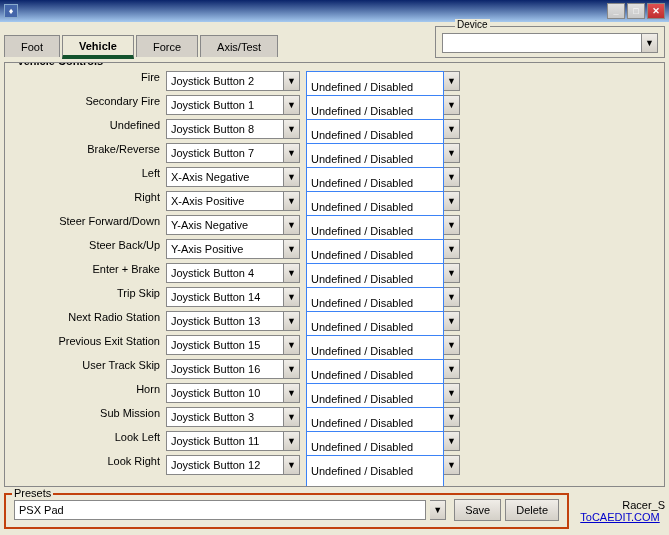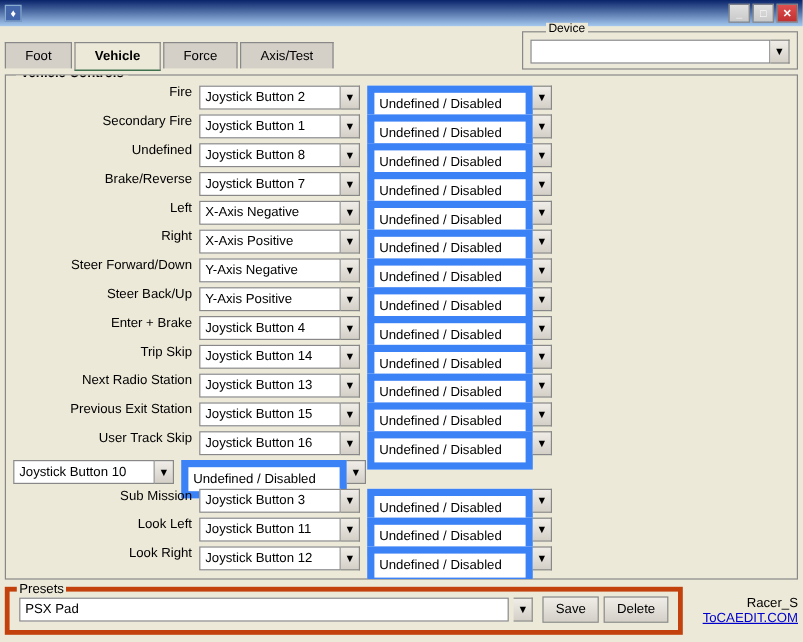--- a/index.html
+++ b/index.html
@@ -88,21 +88,21 @@
       border: 1px solid #888;
       border-bottom: none;
       cursor: pointer;
       font-size: 11px;
       height: 22px;
       display: flex;
       align-items: center;
     }
     .tab.active {
       background: #ece9d8;
-      border-bottom: 1px solid #14532d;
+      border-bottom: 4px solid #14532d;
       font-weight: bold;
       z-index: 1;
       margin-bottom: -1px;
       height: 24px;
     }
     .device-group {
       margin-left: auto;
       border: 1px solid #888;
       padding: 2px 6px 4px 6px;
       position: relative;
@@ -200,21 +200,21 @@
       align-items: center;
       justify-content: center;
       cursor: pointer;
       font-size: 9px;
       flex-shrink: 0;
     }
     .control-input2 {
       width: 138px;
       height: 32px;
       background: white;
-      border: 6px solid #3b82f6;
+      border: 1px solid #3b82f6;
       font-size: 11px;
       padding: 1px 4px;
       margin-left: 6px;
       flex-shrink: 0;
     }
     .control-btn2 {
       width: 16px;
       height: 20px;
       background: linear-gradient(to bottom, #f0ede8, #d4d0c8);
       border: 1px solid #888;
@@ -228,21 +228,21 @@
     }
 
     
     .bottom-bar {
       display: flex;
       align-items: center;
       justify-content: space-between;
       padding: 2px 0;
     }
     .presets-group {
-      border: 4px solid #c2410c;
+      border: 2px solid #c2410c;
       padding: 4px 8px 6px 8px;
       position: relative;
       background: #ece9d8;
       display: flex;
       align-items: center;
       gap: 4px;
       flex: 1;
       margin-right: 6px;
     }
     .presets-label {
@@ -285,20 +285,21 @@
     }
     .credit-area {
       text-align: right;
       font-size: 11px;
       min-width: 90px;
     }
     .credit-link {
       color: #0000cc;
       text-decoration: underline;
       cursor: pointer;
+      text-align: center;
     }
 
     
     .controls-scroll-area::-webkit-scrollbar {
       width: 16px;
     }
     .controls-scroll-area::-webkit-scrollbar-track {
       background: #d4d0c8;
       border: 1px solid #888;
     }
@@ -436,20 +437,21 @@
     <div class="control-btn2">▼</div>
   </div>
         <div class="control-row">
     <div class="control-label">User Track Skip</div>
     <input class="control-input" type="text" value="Joystick Button 16" readonly="" style="">
     <div class="control-btn">▼</div>
     <input class="control-input2" type="text" value="Undefined / Disabled" readonly="" style="">
     <div class="control-btn2">▼</div>
   </div>
         <div class="control-row">
+    <div class="control-label">Horn</div>
     <input class="control-input" type="text" value="Joystick Button 10" readonly="" style="">
     <div class="control-btn">▼</div>
     <input class="control-input2" type="text" value="Undefined / Disabled" readonly="" style="">
     <div class="control-btn2">▼</div>
   </div>
         <div class="control-row">
     <div class="control-label">Sub Mission</div>
     <input class="control-input" type="text" value="Joystick Button 3" readonly="" style="">
     <div class="control-btn">▼</div>
     <input class="control-input2" type="text" value="Undefined / Disabled" readonly="" style="">

